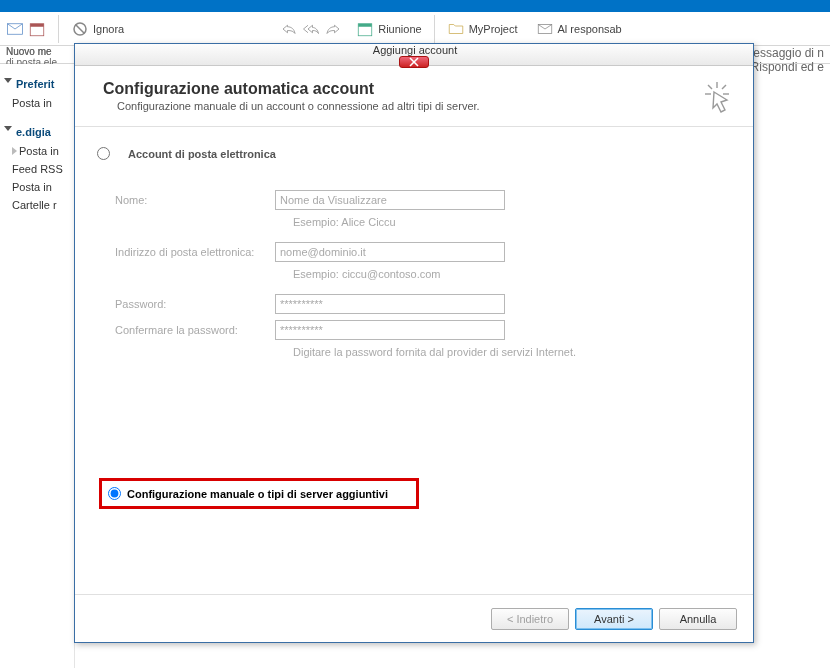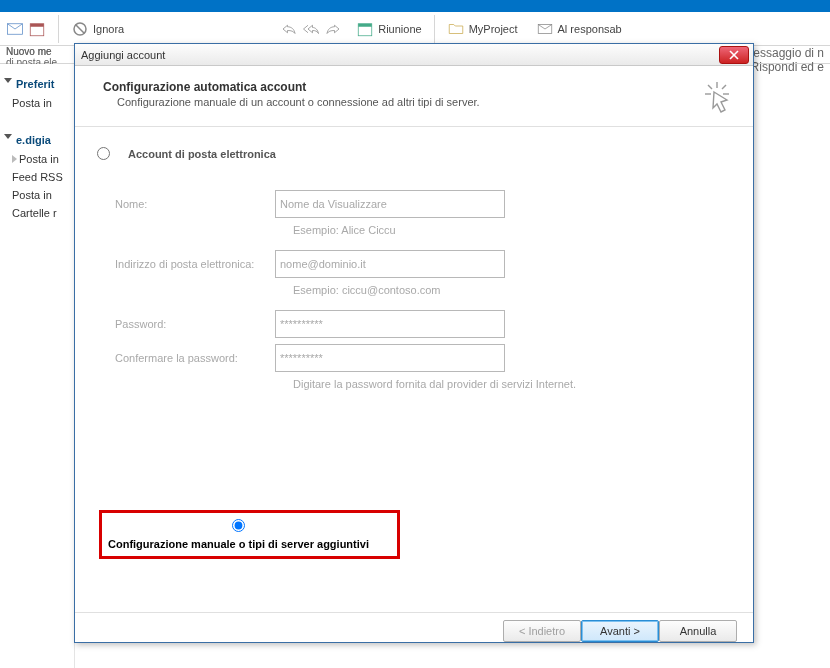--- a/index.html
+++ b/index.html
@@ -15,52 +15,52 @@
   .ribbon-label { font-size: 11px; color:#444; }
   .ribbon-row2 { height: 18px; font-size: 10px; color:#666; padding: 0 6px; border-bottom:1px solid #d6d6d6; display:flex; gap:60px;}
   .sidebar { position:absolute; left:0; top:64px; width:75px; bottom:0; border-right:1px solid #e4e4e4; background:#fff; padding:6px 4px; font-size:11px; color:#333;}
   .sidebar .sec { font-weight:bold; color:#0a4a7a; margin:8px 0 4px; display:flex; gap:2px;}
   .sidebar .item { padding:3px 0 3px 8px; color:#333; white-space:nowrap; overflow:hidden;}
   .tri { display:inline-block; width:0;height:0;border-top:4px solid transparent;border-bottom:4px solid transparent;border-left:5px solid #555; margin-right:2px;}
   .tri.down { border-left:4px solid transparent;border-right:4px solid transparent;border-bottom:none;border-top:5px solid #555;}
 
   
   .overlay { position:absolute; left:74px; top:43px; width:680px; height:600px; background:#fff; border:1px solid #3a6ea5; box-shadow:2px 2px 6px rgba(0,0,0,0.25);}
-  .titlebar { height:22px; background:linear-gradient(#fdfdfd,#eaeaea); border-bottom:1px solid #c9c9c9; display:flex; align-items:center; padding:0 4px; font-size:11px; color:#333;}
+  .titlebar { height:22px; background:linear-gradient(#fdfdfd,#eaeaea); border-bottom:1px solid #c9c9c9; display:flex; align-items:center; padding:0 4px; font-size:11px; color:#333;flex-direction:column;}
   .titlebar .title { flex:1; padding-left:2px;}
   .closebtn { width:30px; height:18px; background:linear-gradient(#e67,#c22); border:1px solid #a11; border-radius:3px; display:flex; align-items:center; justify-content:center; color:#fff; font-weight:bold; font-size:10px; cursor:pointer;}
   
   .hdr { padding:14px 18px 10px 28px; display:flex; align-items:flex-start; border-bottom:1px solid #e0e0e0;}
   .hdr-text { flex:1;}
-  .hdr-title { font-size:12px; font-weight:bold; color:#333;}
+  .hdr-title { font-size:16px; font-weight:bold; color:#333;}
   .hdr-sub { font-size:11px; color:#555; padding-left:14px; margin-top:2px;}
   .hdr-icon { width:36px; height:36px; position:relative;}
   .hdr-icon svg { width:36px; height:36px;}
 
   .body { padding:16px 22px 10px 22px; font-size:11px; color:#444; }
 
   .radio-row { display:flex; align-items:center; gap:18px; margin:4px 0 8px 0;}
   .radio-row input[type=radio]{ width:13px; height:13px;}
   .radio-row label { font-weight:bold; color:#555;}
 
   .form { margin:30px 0 10px 18px; }
   .form-row { display:flex; align-items:center; margin-bottom:6px;}
   .form-row .lbl { width:160px; font-size:11px; color:#a9a9a9;}
   .form-row input[type=text],
   .form-row input[type=password]{
-    width:230px; height:28px; border:1px solid #b8b8b8; background:#fff; font-size:11px; padding:0 4px; color:#a9a9a9;
+    width:230px; height:20px; border:1px solid #b8b8b8; background:#fff; font-size:11px; padding:0 4px; color:#a9a9a9;
   }
   .form-row input:disabled { background:#fff; color:#a9a9a9;}
   .example { font-size:11px; color:#a9a9a9; margin:0 0 14px 178px;}
   .hint { font-size:11px; color:#a9a9a9; margin:4px 0 0 178px;}
 
-  .highlight { border:3px solid #d80000; padding:6px 28px 6px 6px; display:inline-flex; align-items:center; gap:6px; margin-top:110px; margin-left:2px;flex-direction:column;}
+  .highlight { border:3px solid #d80000; padding:6px 28px 6px 6px; display:inline-flex; align-items:center; gap:6px; margin-top:110px; margin-left:2px;}
   .highlight label { font-weight:bold; color:#000; font-size:11px;}
 
-  .footer { position:absolute; left:0; right:0; bottom:0; height:30px; border-top:1px solid #e0e0e0; display:flex; justify-content:flex-end; align-items:flex-end; padding:0 16px;}
+  .footer { position:absolute; left:0; right:0; bottom:0; height:48px; border-top:1px solid #e0e0e0; display:flex; justify-content:flex-end; align-items:center; gap:6px; padding:0 16px;}
   .btn { min-width:78px; height:22px; border:1px solid #adadad; background:linear-gradient(#fdfdfd,#eaeaea); font-size:11px; color:#333; border-radius:2px; cursor:pointer;}
   .btn:disabled { color:#a0a0a0; cursor:default;}
   .btn.primary { border:1px solid #2a8dd4; background:linear-gradient(#eaf4fd,#cfe8fb); box-shadow:0 0 0 1px #7cc0f0 inset;}
 </style>
 </head>
 <body>
 
 <div class="bg">
   <div class="bg-top"></div>
   <div class="ribbon">
@@ -135,21 +135,21 @@
      <div><span>Messaggio di n</span></div>
      <div><span>Rispondi ed e</span></div>
   </div>
 
   <div class="sidebar">
     <div class="sec">
         <span class="tri down"></span>
         <span>Preferit</span>
       </div>
     <div class="item">Posta in</div>
-    <div class="sec" style="margin-top:22px;">
+    <div class="sec" style="margin-top:14px;">
         <span class="tri down"></span>
         <span>e.digia</span>
       </div>
     <div class="item"><span class="tri" style="border-left-color:#bbb;"></span><span>Posta in</span></div>
     <div class="item">Feed RSS</div>
     <div class="item">Posta in</div>
     <div class="item">Cartelle r</div>
   </div>
 </div>
 

